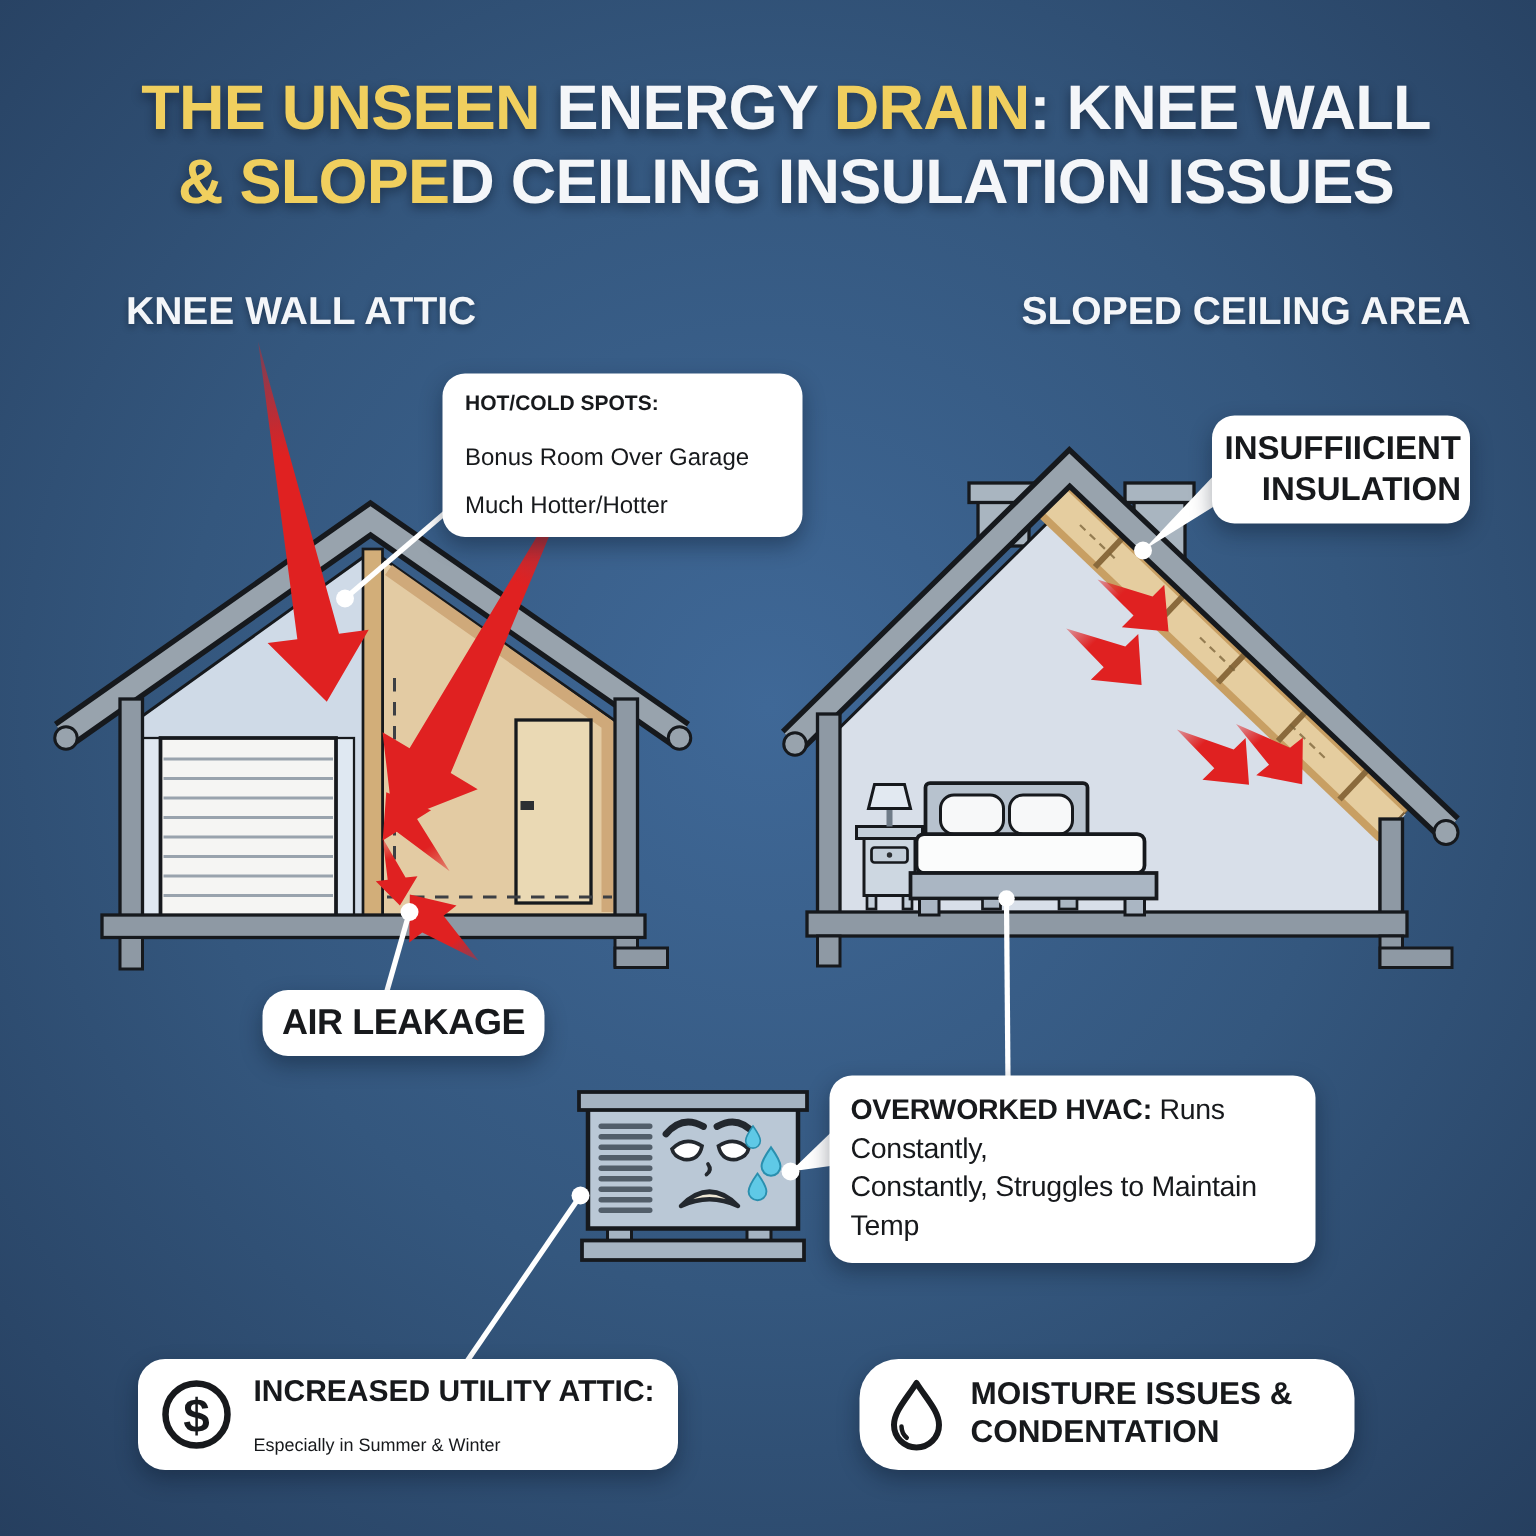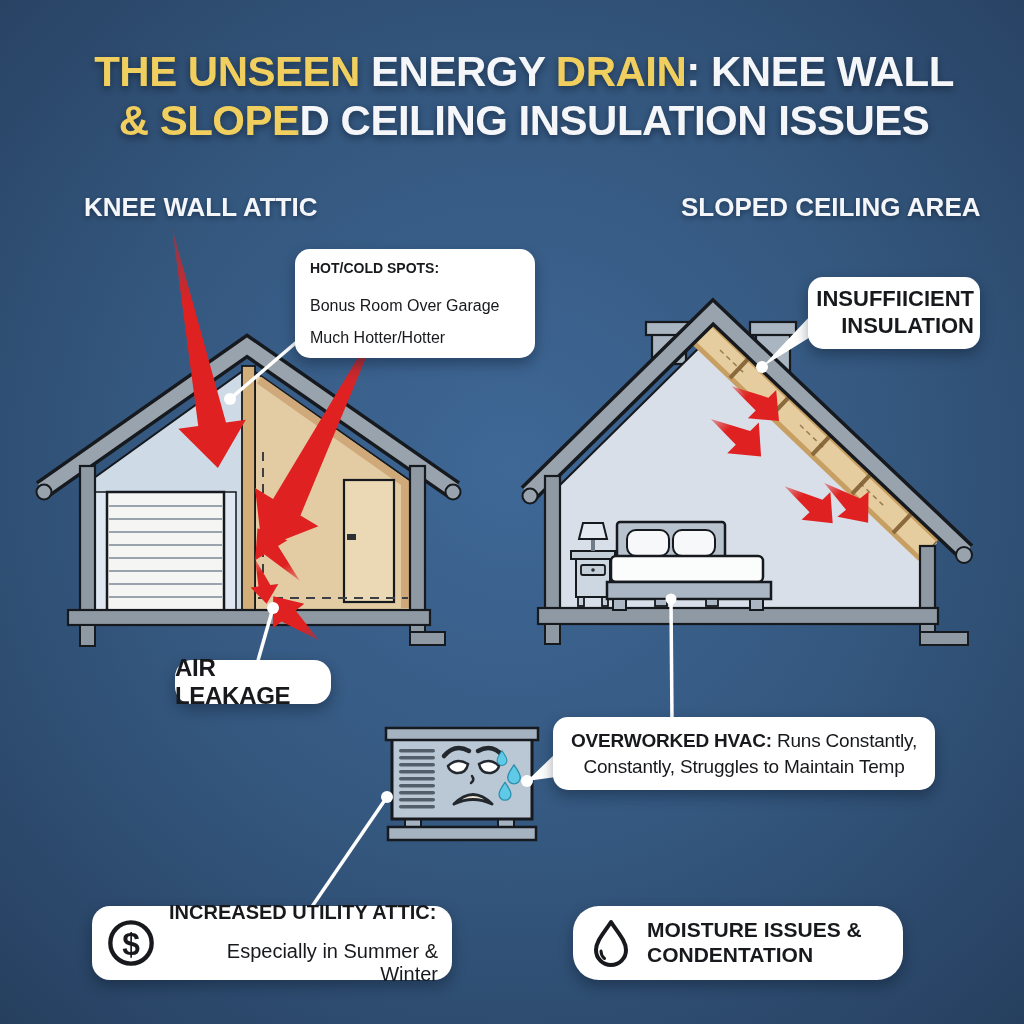--- a/index.html
+++ b/index.html
@@ -27,26 +27,26 @@
     position:absolute;background:var(--box-bg);color:var(--box-text);
     border-radius:15px;box-shadow:0 6px 14px rgba(8,18,34,.38);
     box-sizing:border-box;
   }
   .co-title{font-weight:700;}
   #hot-cold{left:295px;top:249px;width:240px;padding:11px 13px 10px 15px;}
   #hot-cold .co-title{font-size:14px;margin-bottom:20px;}
   #hot-cold .co-line{font-size:16px;line-height:1.26;margin-top:12px;}
   #insufficient{left:808px;top:277px;width:172px;padding:9px 6px;text-align:right;
     font-weight:700;font-size:22px;line-height:1.22;}
-  #air-leakage{left:175px;top:660px;width:156px;height:44px;display:flex;align-items:center;
+  #air-leakage{left:175px;top:660px;width:188px;height:44px;display:flex;align-items:center;
     justify-content:center;font-weight:700;font-size:24px;letter-spacing:-0.3px;border-radius:17px;}
-  #overworked{left:553px;top:717px;width:382px;padding:11px 14px;font-size:19px;line-height:1.35;letter-spacing:-0.2px;text-align:center;}
+  #overworked{left:553px;top:717px;width:324px;padding:11px 14px;font-size:19px;line-height:1.35;letter-spacing:-0.2px;}
   #utility{left:92px;top:906px;width:360px;height:74px;display:flex;align-items:center;gap:13px;padding:0 14px;border-radius:18px;}
   #utility .co-title{font-size:20px;}
-  #utility .co-sub{font-size:20px;margin-top:16px;text-align:right;}
+  #utility .co-sub{font-size:12px;margin-top:16px;}
   #moisture{left:573px;top:906px;width:330px;height:74px;display:flex;align-items:center;gap:14px;padding:0 16px;border-radius:26px;}
   #moisture .co-line{font-weight:700;font-size:21px;line-height:1.18;}
   .ic{flex:0 0 auto;display:block;}
 </style>
 </head>
 <body>
 
 <div class="canvas">
 
   <svg class="art" viewBox="0 0 1024 1024">

